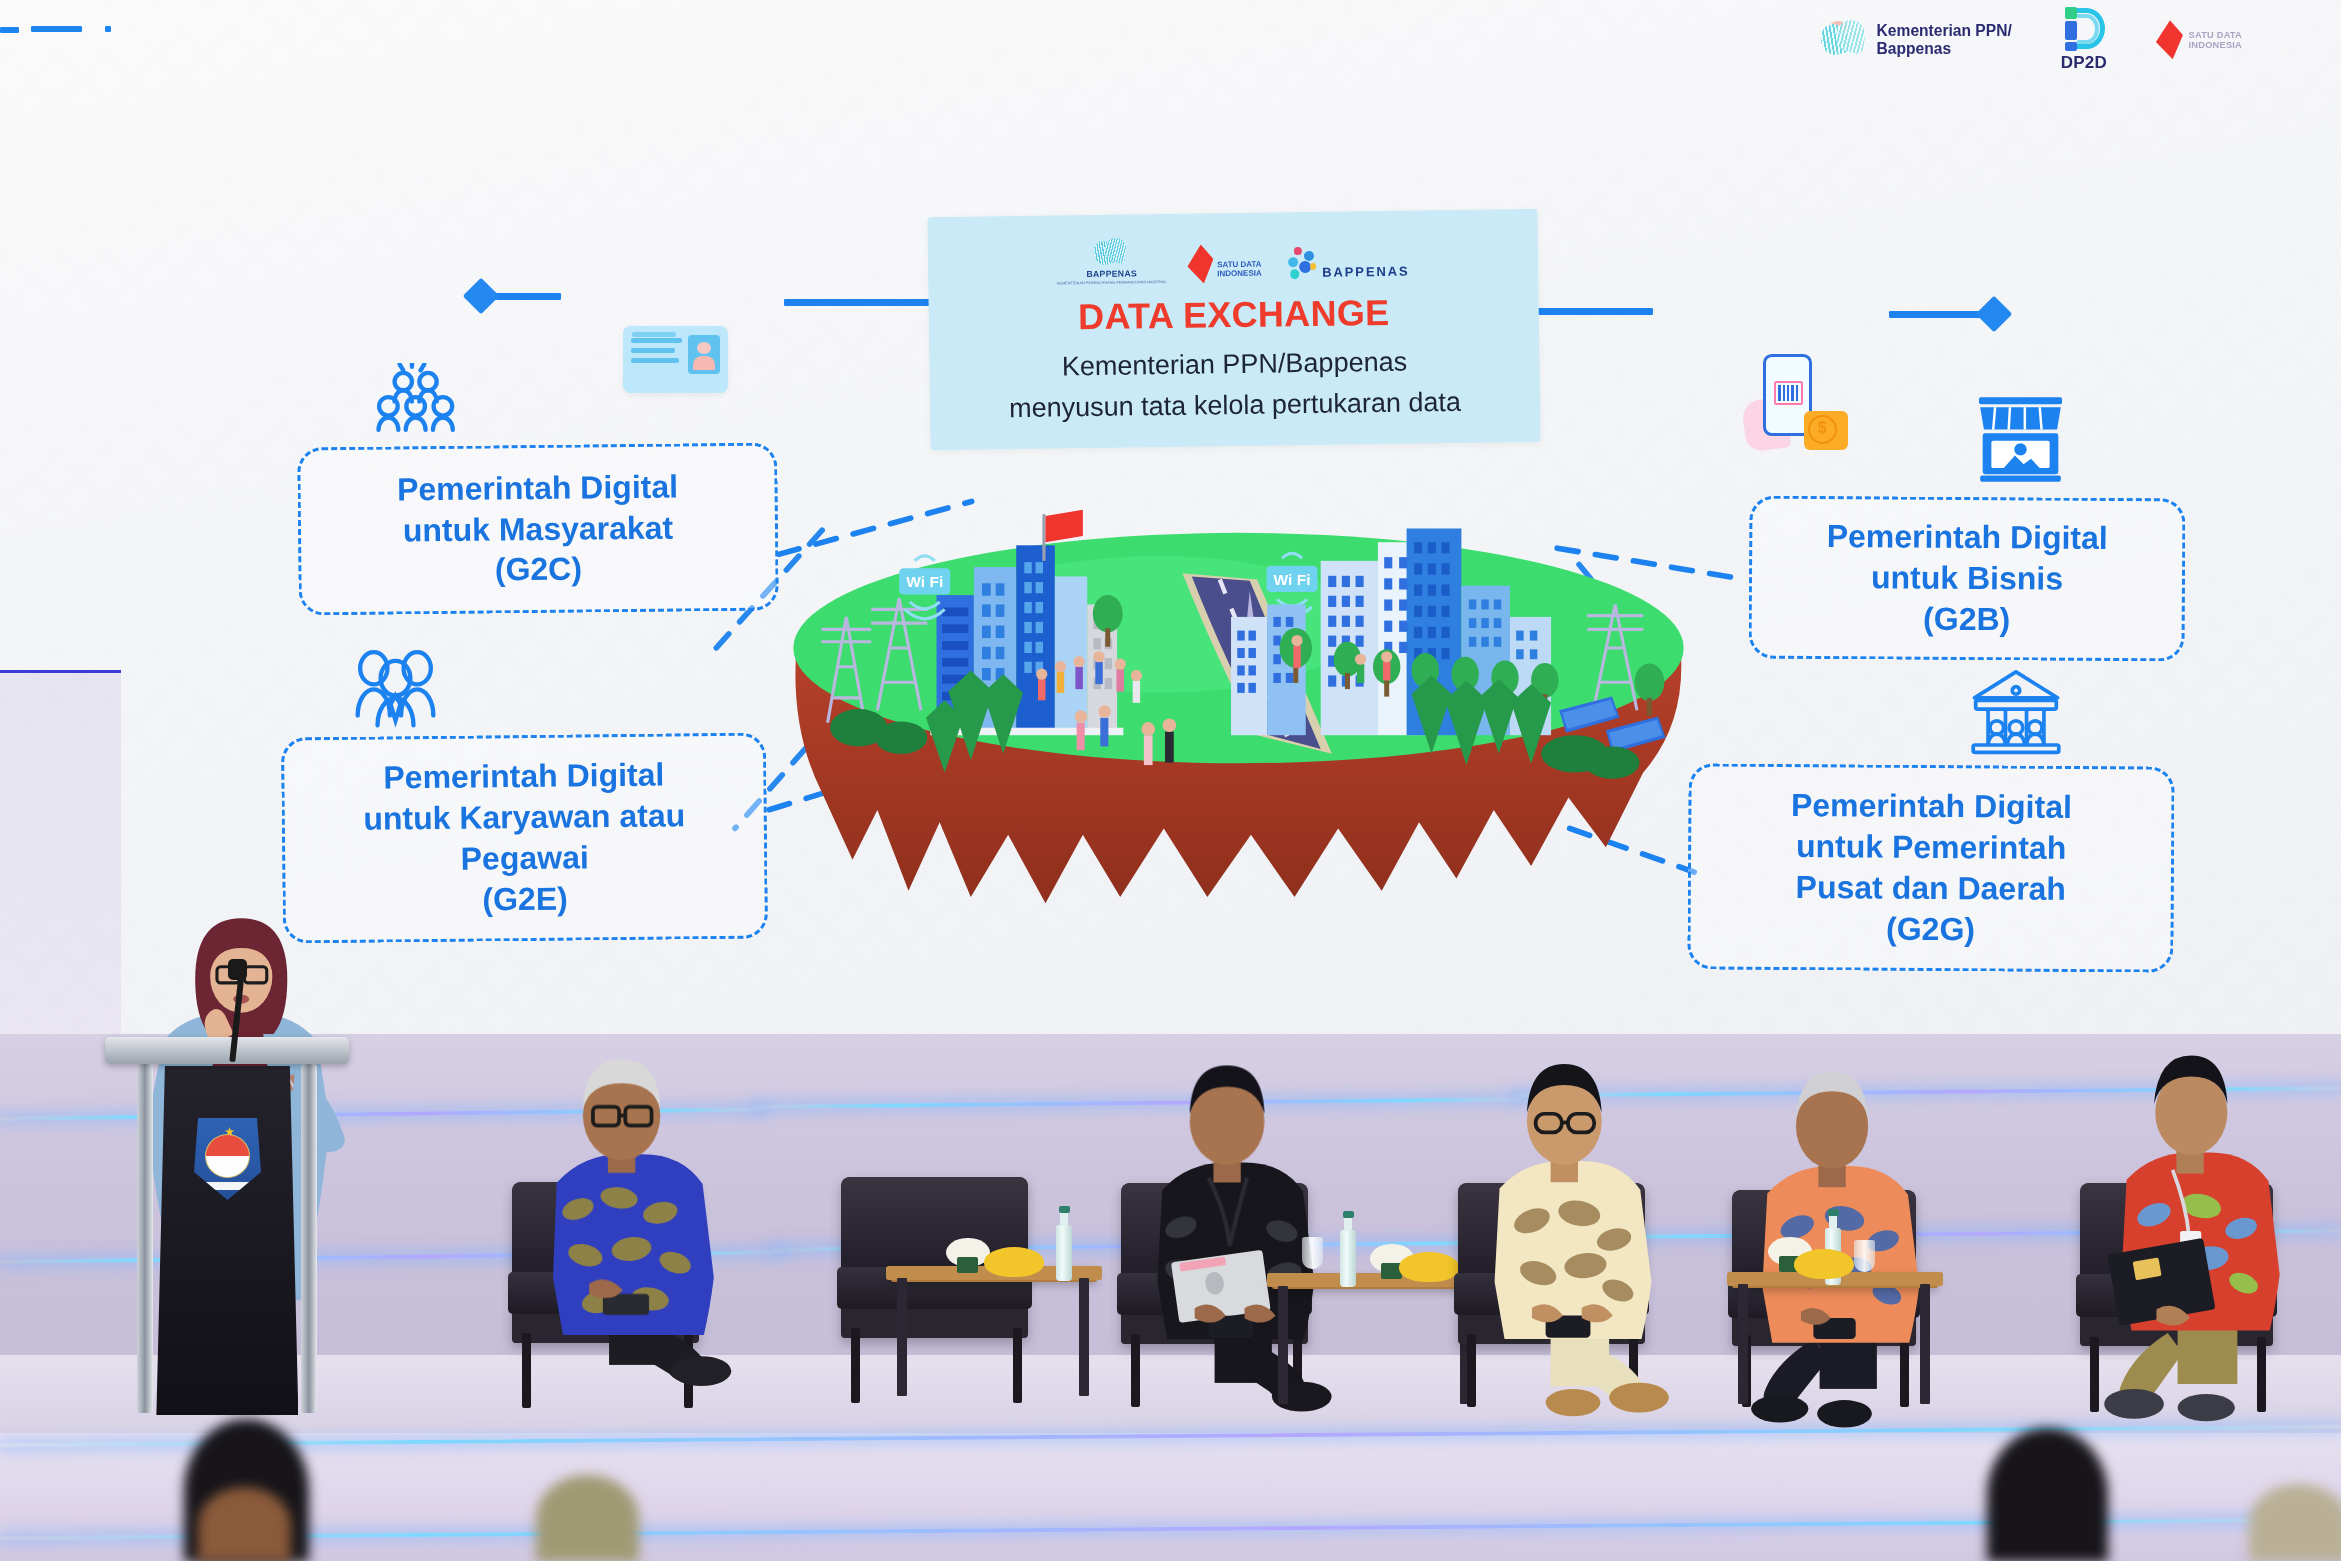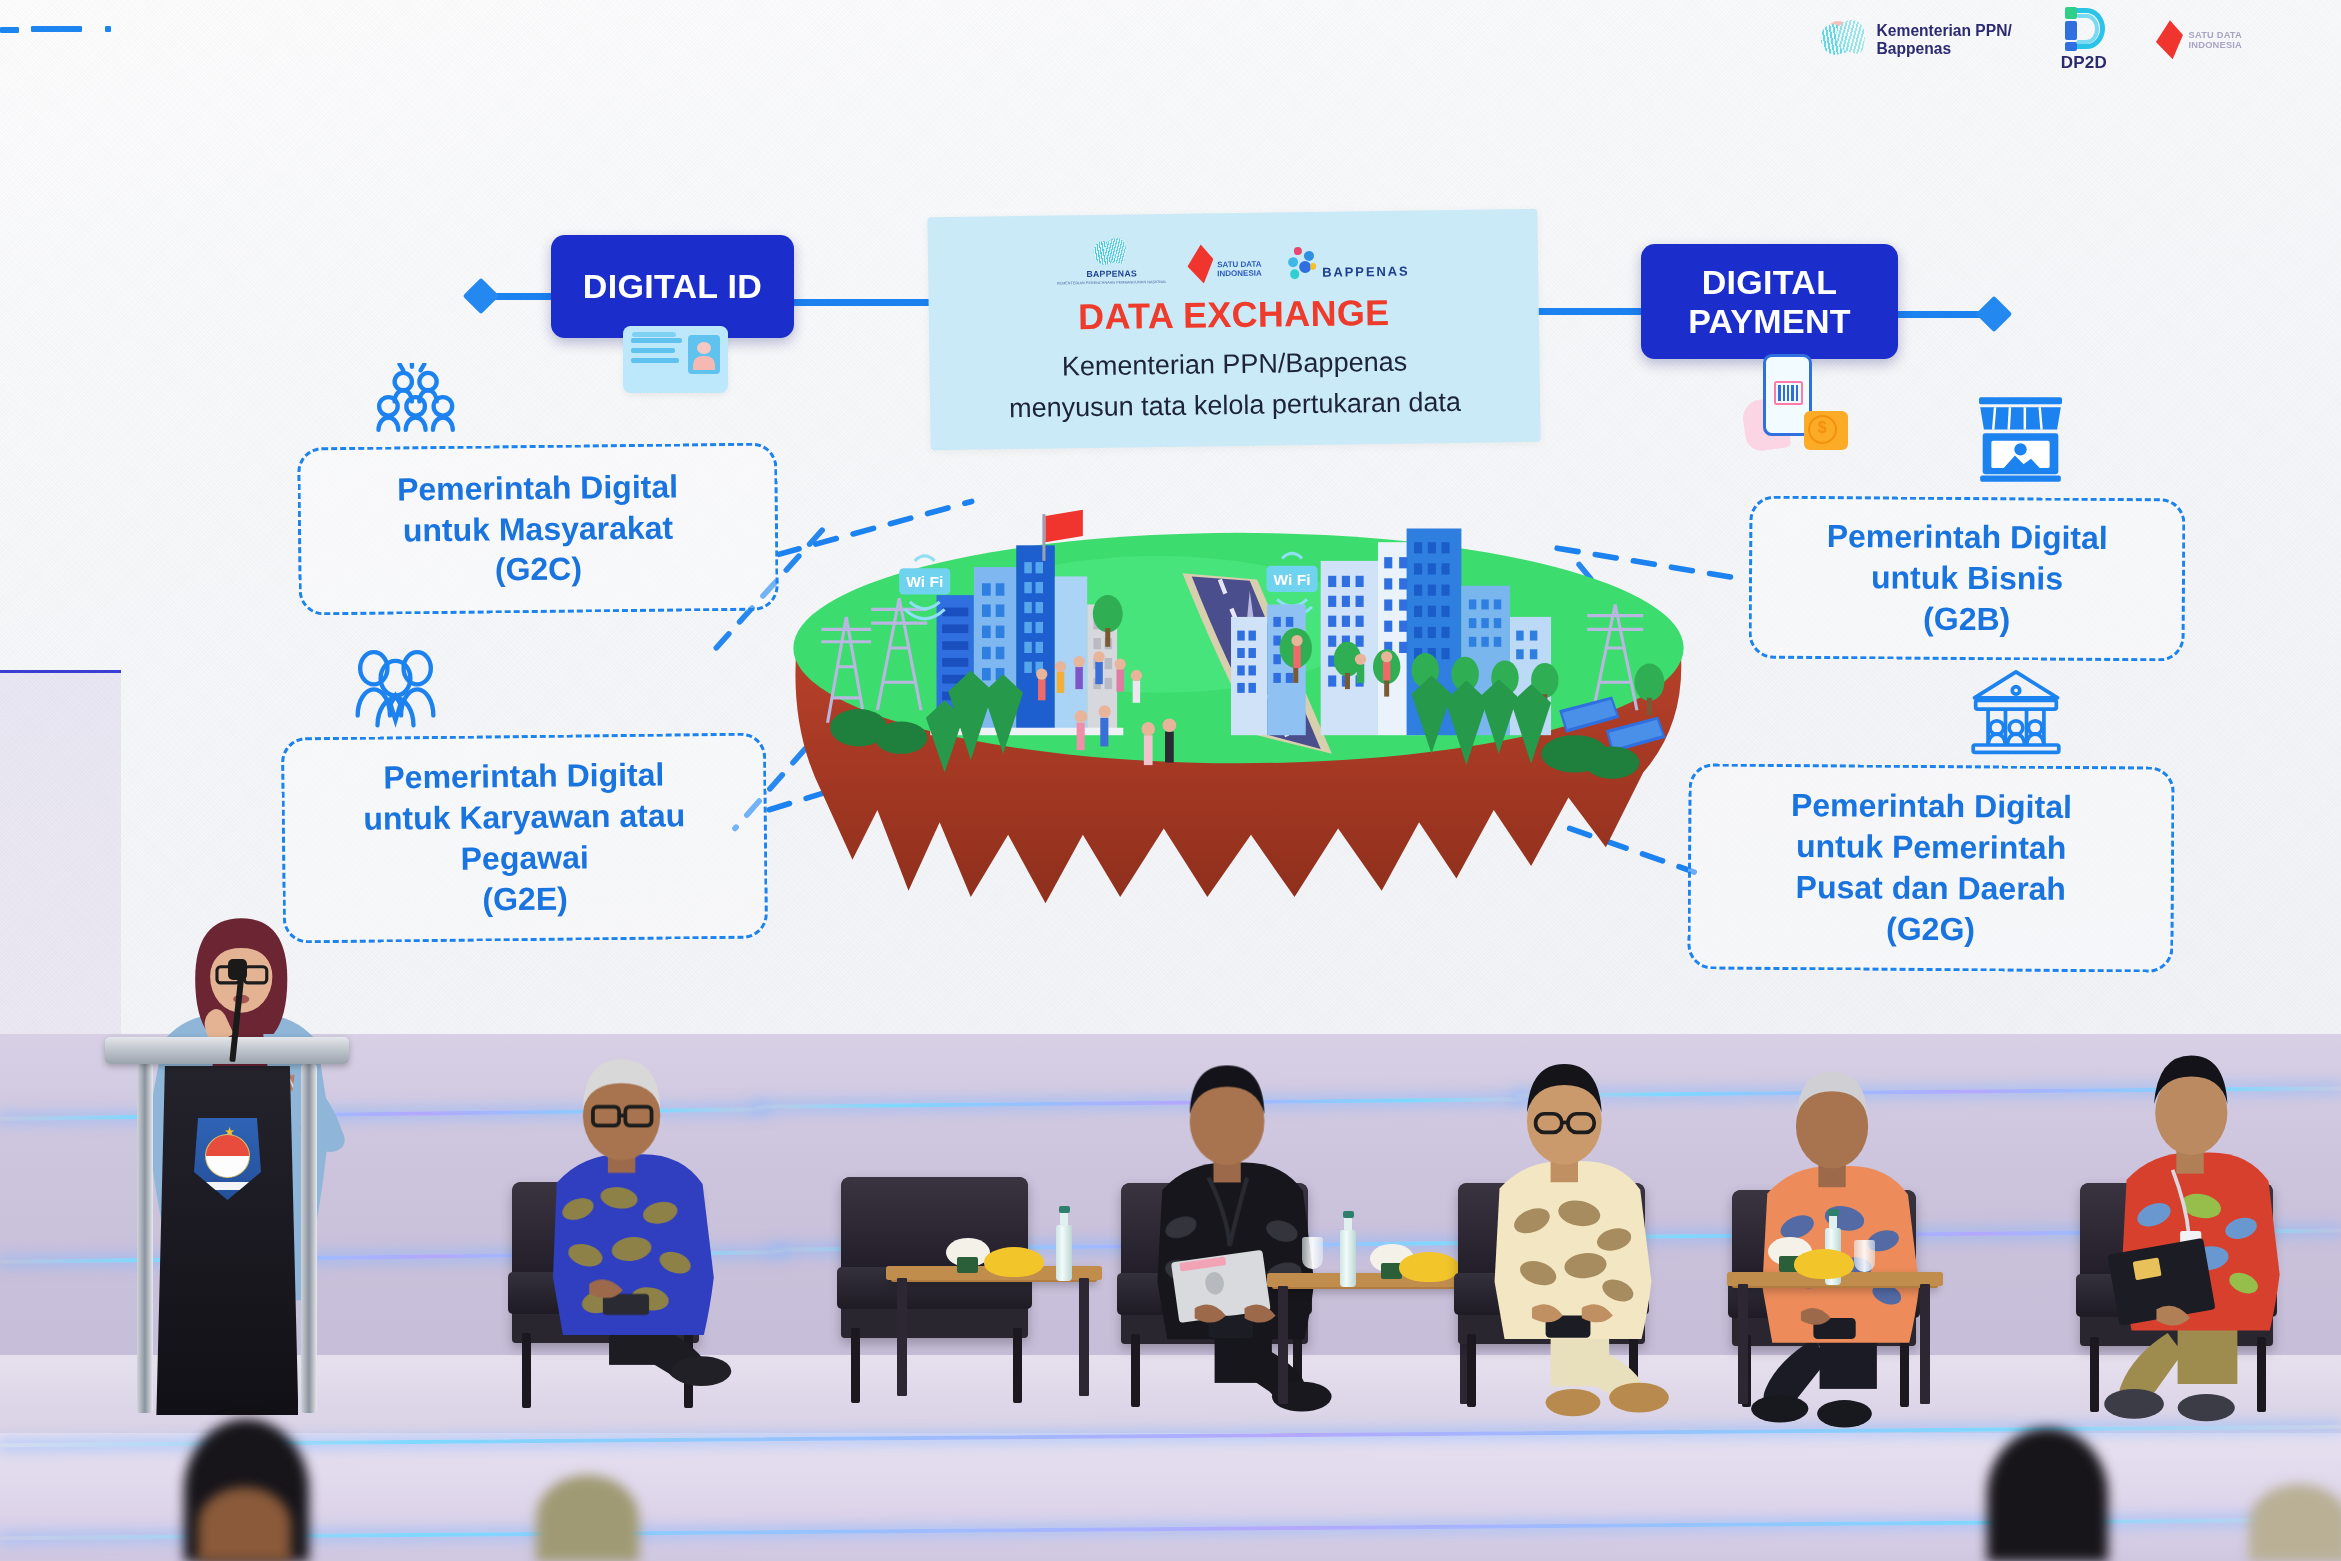--- a/index.html
+++ b/index.html
@@ -357,39 +357,30 @@
     </div>
 
 
     <div class="diamond" style="left:468px;top:283px;"></div>
     <div class="rail" style="left:492px;top:293px;width:69px;"></div>
     <div class="rail" style="left:784px;top:299px;width:163px;"></div>
     <div class="rail" style="left:1521px;top:308px;width:132px;"></div>
     <div class="rail" style="left:1889px;top:311px;width:106px;"></div>
     <div class="diamond" style="left:1981px;top:301px;"></div>
 
-    <div class="pill" id="pill-id">
-      <span>DIGITAL ID</span>
-    </div>
     <div class="idcard">
       <div class="idcard-top"></div>
       <div class="lines">
           <i></i>
           <i></i>
           <i></i>
         </div>
       <div class="photo"></div>
     </div>
 
-    <div class="pill" id="pill-pay">
-      <span>
-        <span>DIGITAL</span><br>
-        <span>PAYMENT</span>
-      </span>
-    </div>
     <div class="paygrp">
       <div class="hand"></div>
       <div class="phone">
         <div class="qr">
             <i></i>
             <i></i>
             <i></i>
             <i></i>
             <i></i>
           </div>

